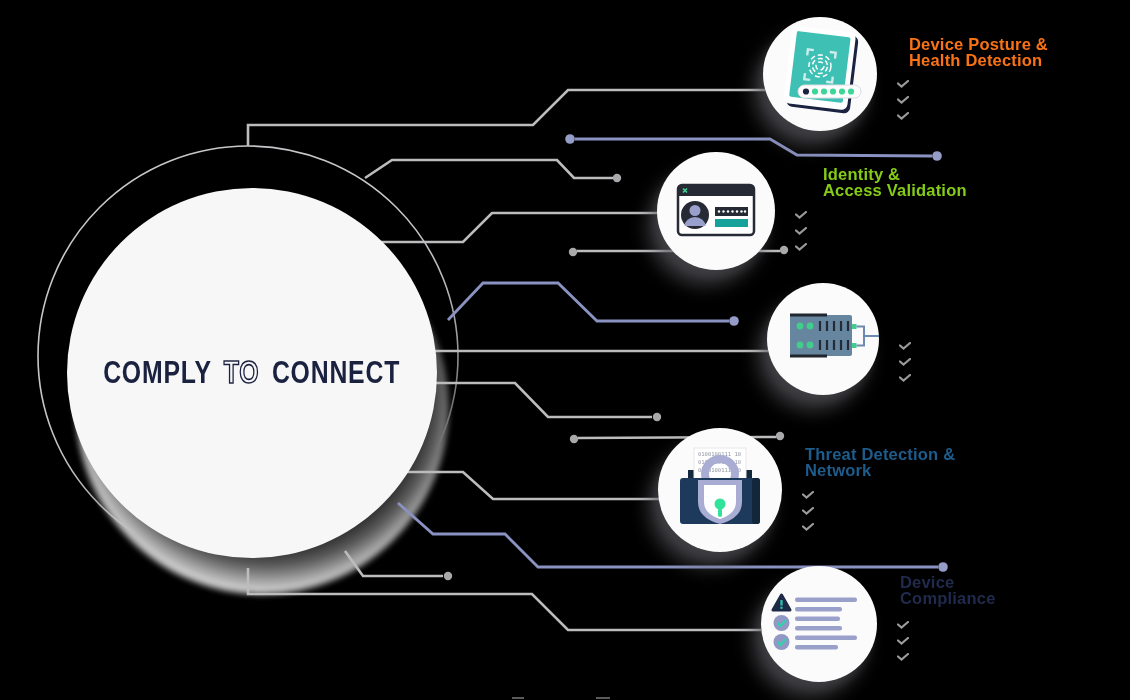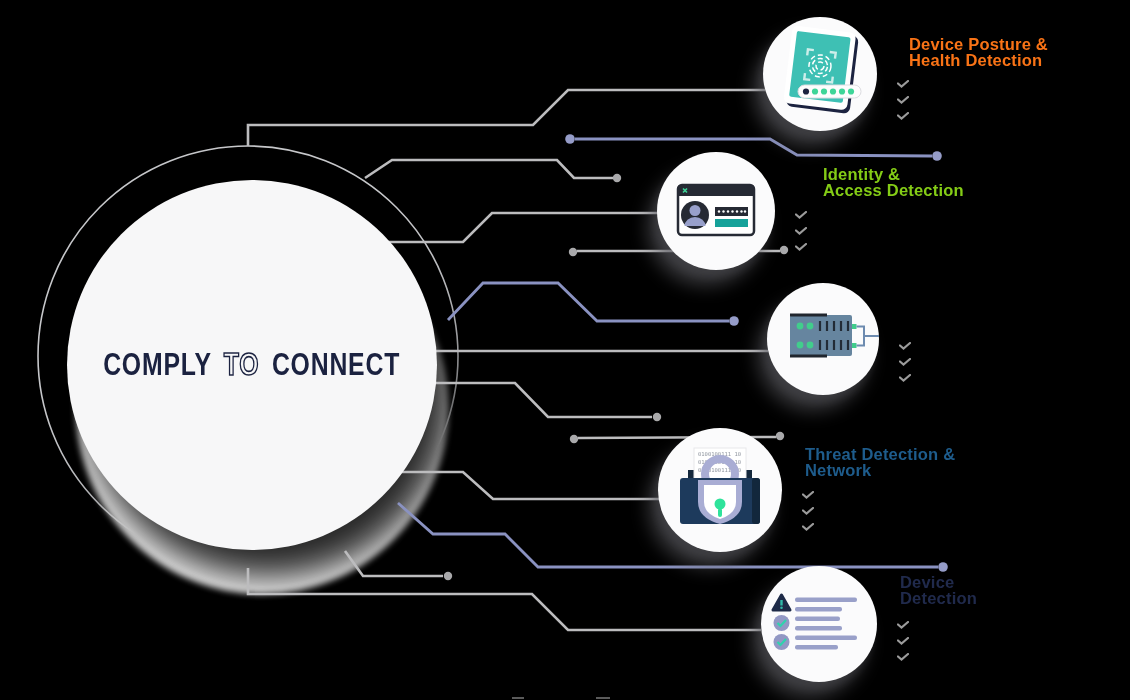--- a/index.html
+++ b/index.html
@@ -7,21 +7,21 @@
           font-family:"Liberation Sans", sans-serif;}
   svg{display:block;}
   .abs{position:absolute;}
 
   
   .ring-svg{left:0;top:0;}
   .back-circle{left:76px;top:222px;width:372px;height:372px;border-radius:50%;
                background:#fdfdfd;filter:blur(3px);}
   .main-shadow{left:82px;top:206px;width:372px;height:372px;border-radius:50%;
                background:#000;opacity:.85;filter:blur(18px);}
-  .main-circle{left:67px;top:180px;width:370px;height:370px;border-radius:50%;
+  .main-circle{left:67px;top:188px;width:370px;height:370px;border-radius:50%;
                background:#f7f7f8;display:flex;align-items:center;justify-content:center;}
   .hero-title{white-space:nowrap;font-weight:bold;font-size:31px;letter-spacing:1px;
               color:#1b2240;transform:scaleX(0.8);}
   .hero-title .outline{color:#f7f7f8;-webkit-text-stroke:1.6px #1b2240;margin:0 6px;}
 
   
   .icon-circle{border-radius:50%;background:#fbfbfc;
                box-shadow:-10px 16px 18px rgba(105,105,112,.5), -4px 8px 8px rgba(60,60,65,.35);}
 
   
@@ -220,29 +220,29 @@
       </g>
     </svg>
   </div>
 
   <div class="abs item-label" style="left: 892px; top: 37px; color: #f97316; margin-left: 17px;">
     <div>Device Posture &amp;</div>
     <div>Health Detection</div>
   </div>
   <div class="abs item-label" style="left: 823px; top: 167px; color: #84cc16;">
     <div>Identity &amp;</div>
-    <div>Access Detection</div>
+    <div>Access Validation</div>
   </div>
   <div class="abs item-label" style="left: 805px; top: 447px; color: rgb(30, 92, 140);">
     <div>Threat Detection &amp;</div>
     <div>Network</div>
   </div>
   <div class="abs item-label" style="left: 900px; top: 575px; color: rgb(32, 42, 76);">
     <div>Device</div>
-    <div>Detection</div>
+    <div>Compliance</div>
   </div>
 
   <div class="abs chevcol" style="left:897px;top:80px;">
     <svg width="12" height="8">
         <path d="M1 3.5 L4.5 6.5 L11 1" fill="none" stroke="#9b9b9b" stroke-width="2.2" stroke-linecap="round"></path>
       </svg>
     <svg width="12" height="8">
         <path d="M1 3.5 L4.5 6.5 L11 1" fill="none" stroke="#9b9b9b" stroke-width="2.2" stroke-linecap="round"></path>
       </svg>
     <svg width="12" height="8">

